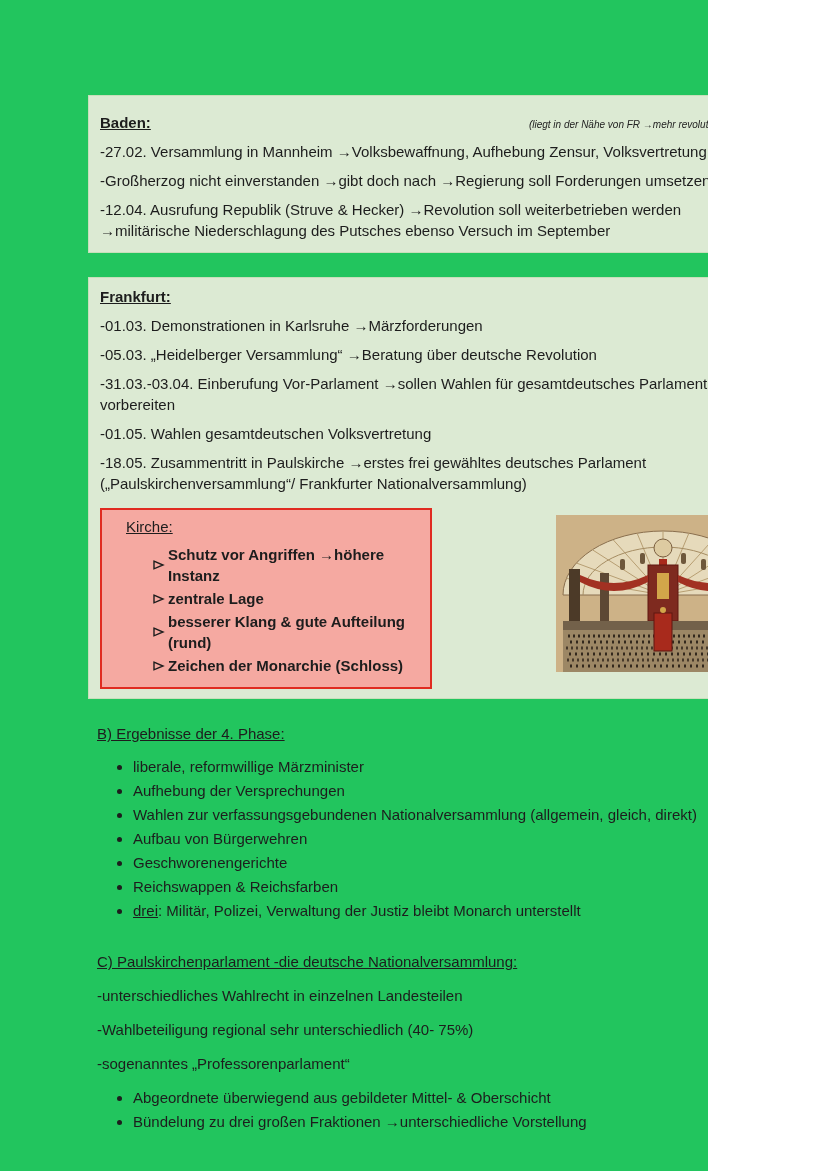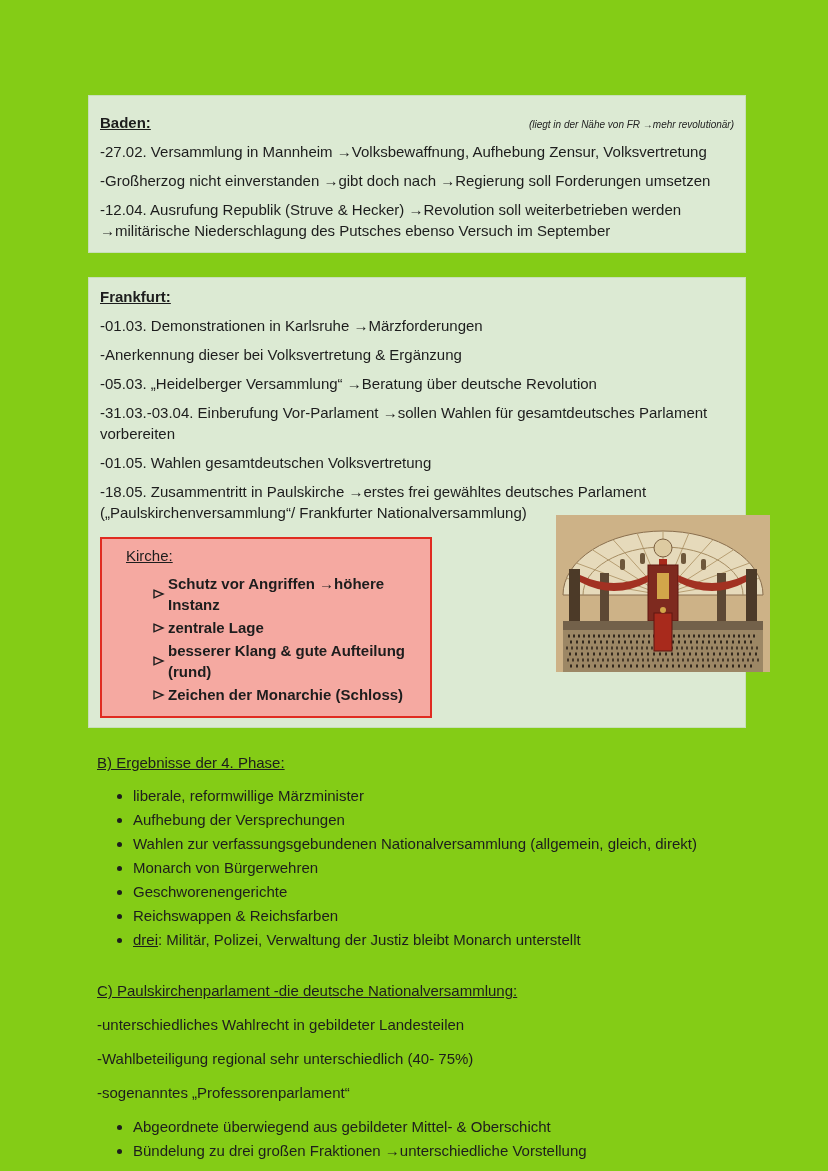--- a/index.html
+++ b/index.html
@@ -1,21 +1,21 @@
 <!DOCTYPE html>
 <html><head>
 <meta charset="utf-8">
 <style>
   * { box-sizing: border-box; }
   html, body { margin: 0; padding: 0; background: #ffffff; }
   .page {
     position: relative;
-    width: 828px;
+    width: 708px;
     height: 1171px;
-    background: #84cc16;
+    background: #22c55e;
     font-family: "Liberation Sans", "DejaVu Sans", sans-serif;
     font-size: 15px;
     line-height: 1.4;
     color: #1d1d1d;
     overflow: hidden;
   }
   .content { position: absolute; left: 88px; top: 95px; width: 658px; }
 
   .greenbox {
     background: #dcead3;
@@ -72,21 +72,20 @@
       <p class="line">-27.02. Versammlung in Mannheim →Volksbewaffnung, Aufhebung Zensur, Volksvertretung</p>
       <p class="line">-Großherzog nicht einverstanden →gibt doch nach →Regierung soll Forderungen umsetzen</p>
       <p class="line">-12.04. Ausrufung Republik (Struve &amp; Hecker) →Revolution soll weiterbetrieben werden →militärische Niederschlagung des Putsches ebenso Versuch im September</p>
     </section>
 
     <section class="greenbox">
       <div class="box-header">
         <span class="box-title">Frankfurt:</span>
       </div>
       <p class="line">-01.03. Demonstrationen in Karlsruhe →Märzforderungen</p>
-      <p class="line">-Anerkennung dieser bei Volksvertretung &amp; Ergänzung</p>
       <p class="line">-05.03. „Heidelberger Versammlung“ →Beratung über deutsche Revolution</p>
       <p class="line">-31.03.-03.04. Einberufung Vor-Parlament →sollen Wahlen für gesamtdeutsches Parlament vorbereiten</p>
       <p class="line">-01.05. Wahlen gesamtdeutschen Volksvertretung</p>
       <p class="line">-18.05. Zusammentritt in Paulskirche →erstes frei gewähltes deutsches Parlament („Paulskirchenversammlung“/ Frankfurter Nationalversammlung)</p>
 
       <div class="redbox">
         <div class="red-title">Kirche:</div>
 
         <div class="k-item">
           <span class="k-arrow">
@@ -122,30 +121,30 @@
         </div>
       </div>
     </section>
 
     <div class="section">
       <p class="heading">B) Ergebnisse der 4. Phase:</p>
       <ul class="bullets">
         <li>liberale, reformwillige Märzminister</li>
         <li>Aufhebung der Versprechungen</li>
         <li>Wahlen zur verfassungsgebundenen Nationalversammlung (allgemein, gleich, direkt)</li>
-        <li>Monarch von Bürgerwehren</li>
+        <li>Aufbau von Bürgerwehren</li>
         <li>Geschworenengerichte</li>
         <li>Reichswappen &amp; Reichsfarben</li>
         <li><span class="u">drei</span><span>: Militär, Polizei, Verwaltung der Justiz bleibt Monarch unterstellt</span></li>
       </ul>
     </div>
 
     <div class="section">
       <p class="heading heading-c">C) Paulskirchenparlament -die deutsche Nationalversammlung:</p>
-      <p class="para">-unterschiedliches Wahlrecht in gebildeter Landesteilen</p>
+      <p class="para">-unterschiedliches Wahlrecht in einzelnen Landesteilen</p>
       <p class="para">-Wahlbeteiligung regional sehr unterschiedlich (40- 75%)</p>
       <p class="para">-sogenanntes „Professorenparlament“</p>
       <ul class="bullets">
         <li>Abgeordnete überwiegend aus gebildeter Mittel- &amp; Oberschicht</li>
         <li>Bündelung zu drei großen Fraktionen →unterschiedliche Vorstellung</li>
       </ul>
     </div>
 
   </div>
 

